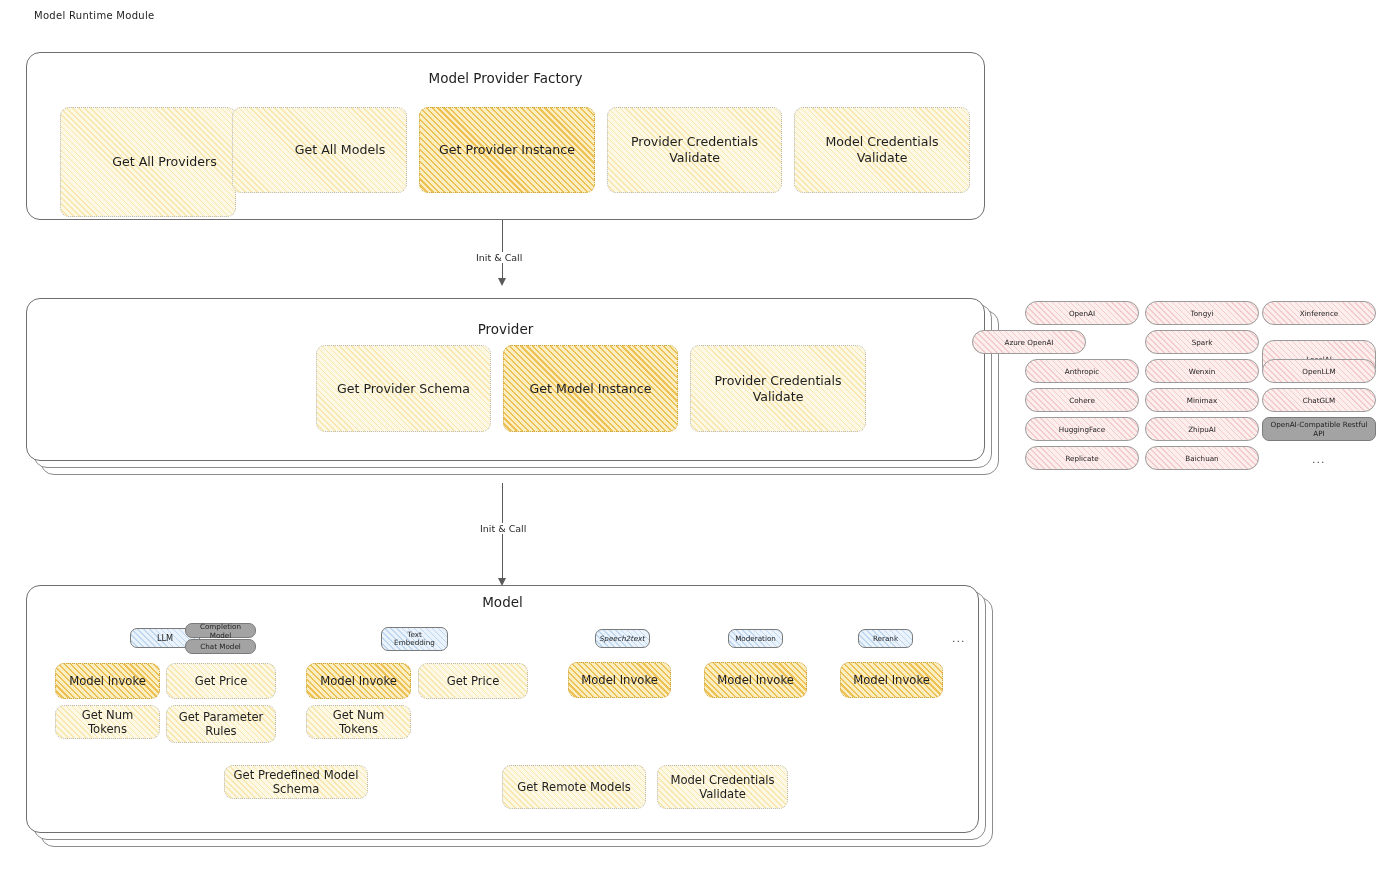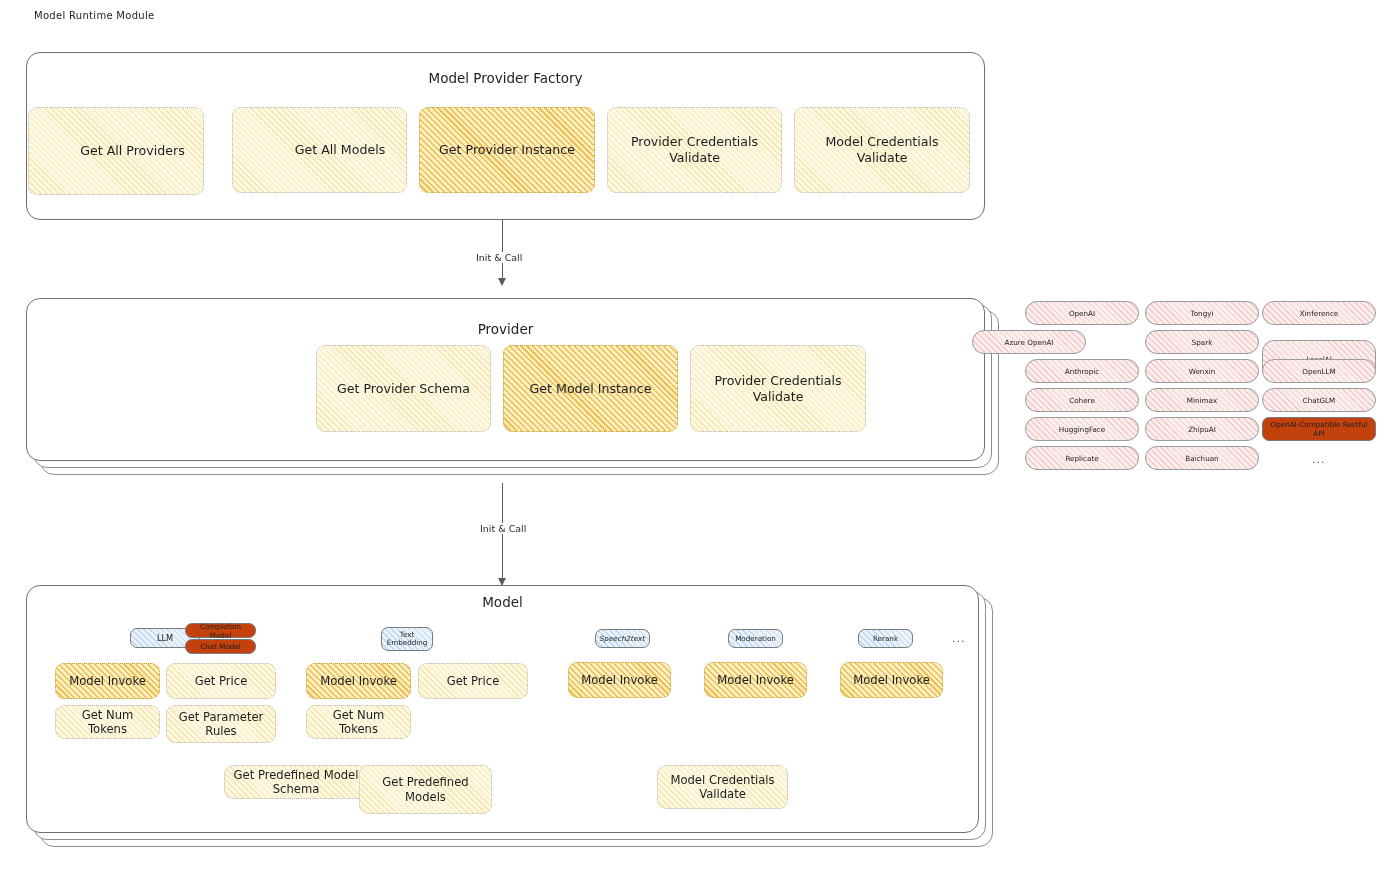--- a/index.html
+++ b/index.html
@@ -106,21 +106,21 @@
       repeating-linear-gradient(45deg,
         rgba(90,150,210,.30) 0px,
         rgba(90,150,210,.30) 1px,
         rgba(255,255,255,0) 1px,
         rgba(255,255,255,0) 4.2px);
     border-radius: 7px;
   }
   
   .node.plain {
     border: 1.1px solid #7a7a7a;
-    background: #c2410c;
+    background: #a3a3a3;
     border-radius: 7px;
   }
 
   .fs-13  { font-size: 12.6px; }
   .fs-12  { font-size: 11.6px; }
   .fs-7   { font-size: 7.2px; }
   .fs-8   { font-size: 8.2px; }
 
   
   .arrow-line {
@@ -154,21 +154,21 @@
 </head>
 <body>
 
 <div id="canvas">
 
   <div class="page-title hand">Model Runtime Module</div>
 
   <div class="panel" style="left:26px; top:52px; width:959px; height:168px;">
     <div class="panel-heading hand" style="top:17px;">Model Provider Factory</div>
   </div>
-  <div class="node cream fs-13 hand" style="left:28px; top:107px; width:176px; height:88px;padding-left:39px;">
+  <div class="node cream fs-13 hand" style="left:60px; top:107px; width:176px; height:110px;padding-left:39px;">
     <span>Get All Providers</span>
   </div>
   <div class="node cream fs-13 hand" style="left:232px; top:107px; width:175px; height:86px;padding-left:47px;">
     <span>Get All Models</span>
   </div>
   <div class="node amber fs-13 hand" style="left:419px; top:107px; width:176px; height:86px;">
     <span>Get Provider Instance</span>
   </div>
   <div class="node cream fs-13 hand" style="left:607px; top:107px; width:175px; height:86px;">
     <span>Provider Credentials Validate</span>
@@ -267,21 +267,21 @@
   <div class="node blue fs-8 hand" style="left:130px; top:628px; width:70px; height:20px;">
     <span>LLM</span>
     </div>
   <div class="node plain fs-7 hand" style="left:185px; top:623px; width:71px; height:15px;">
     <span>Completion Model</span>
     </div>
   <div class="node plain fs-7 hand" style="left:185px; top:639px; width:71px; height:15px;">
     <span>Chat Model</span>
     </div>
 
-  <div class="node blue fs-7 hand" style="left:381px; top:627px; width:52px; height:24px; line-height:1.15;">
+  <div class="node blue fs-7 hand" style="left:381px; top:627px; width:67px; height:24px; line-height:1.15;">
     <span>Text Embedding</span>
     </div>
 
   <div class="node blue fs-7 hand" style="left:595px; top:629px; width:55px; height:19px;font-style:italic;">
     <span>Speech2text</span>
     </div>
 
   <div class="node blue fs-7 hand" style="left:728px; top:629px; width:55px; height:19px;">
     <span>Moderation</span>
     </div>
@@ -323,20 +323,20 @@
     <span>Model Invoke</span>
     </div>
 
   <div class="node amber fs-12 hand" style="left:840px; top:662px; width:103px; height:36px;">
     <span>Model Invoke</span>
     </div>
 
   <div class="node cream fs-12 hand" style="left:204px; top:765px; width:144px; height:34px;margin-left:20px;">
     <span>Get Predefined Model Schema</span>
     </div>
-  <div class="node cream fs-12 hand" style="left:359px; top:765px; width:133px; height:49px;">
-    <span>Get Predefined Models</span>
+  <div class="node cream fs-12 hand" style="left:502px; top:765px; width:144px; height:44px;">
+    <span>Get Remote Models</span>
     </div>
   <div class="node cream fs-12 hand" style="left:657px; top:765px; width:131px; height:44px;">
     <span>Model Credentials Validate</span>
     </div>
 
 </div>
 
 </body></html>

